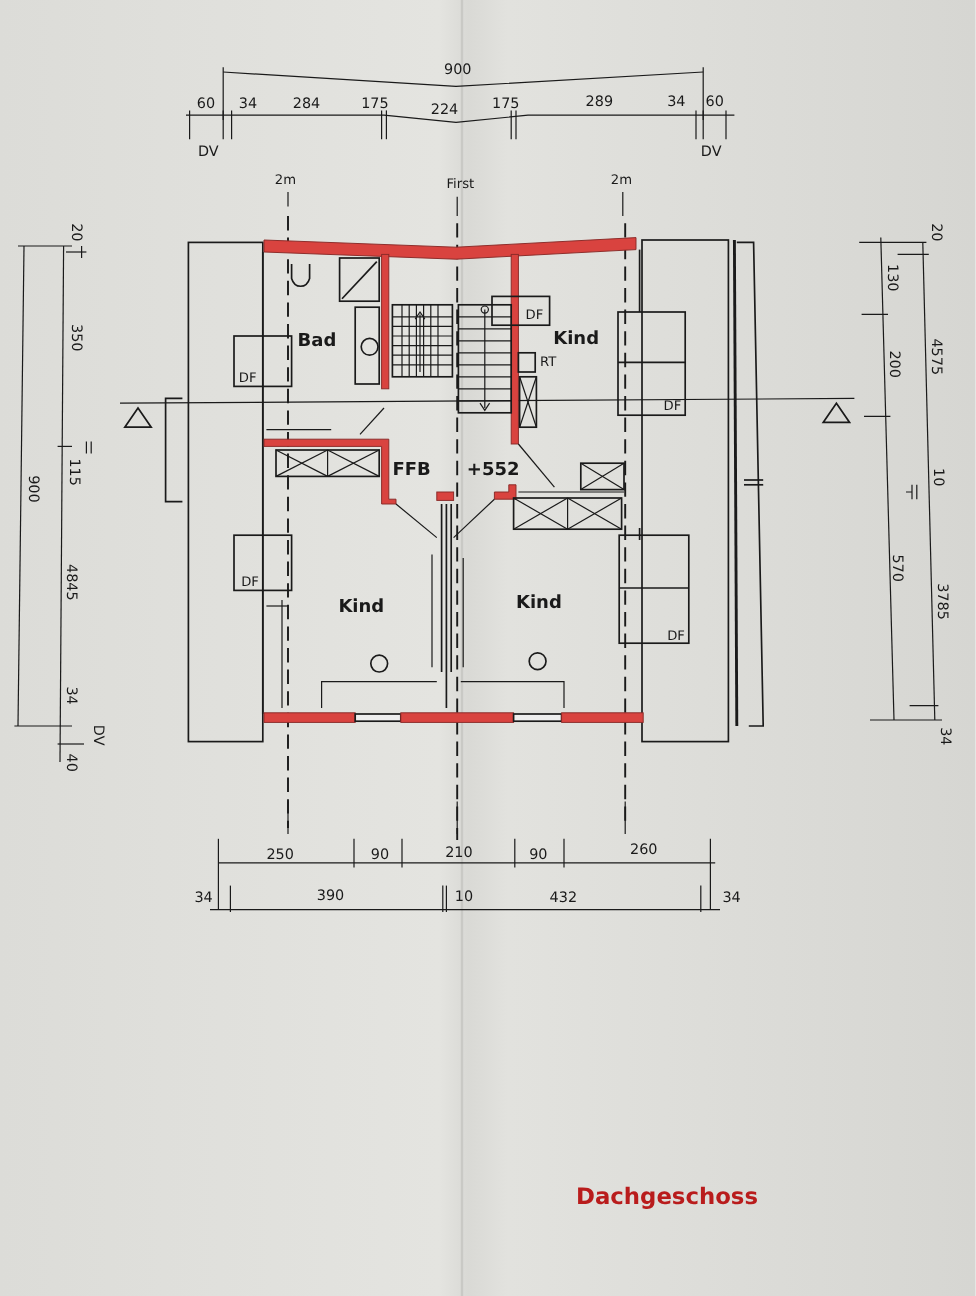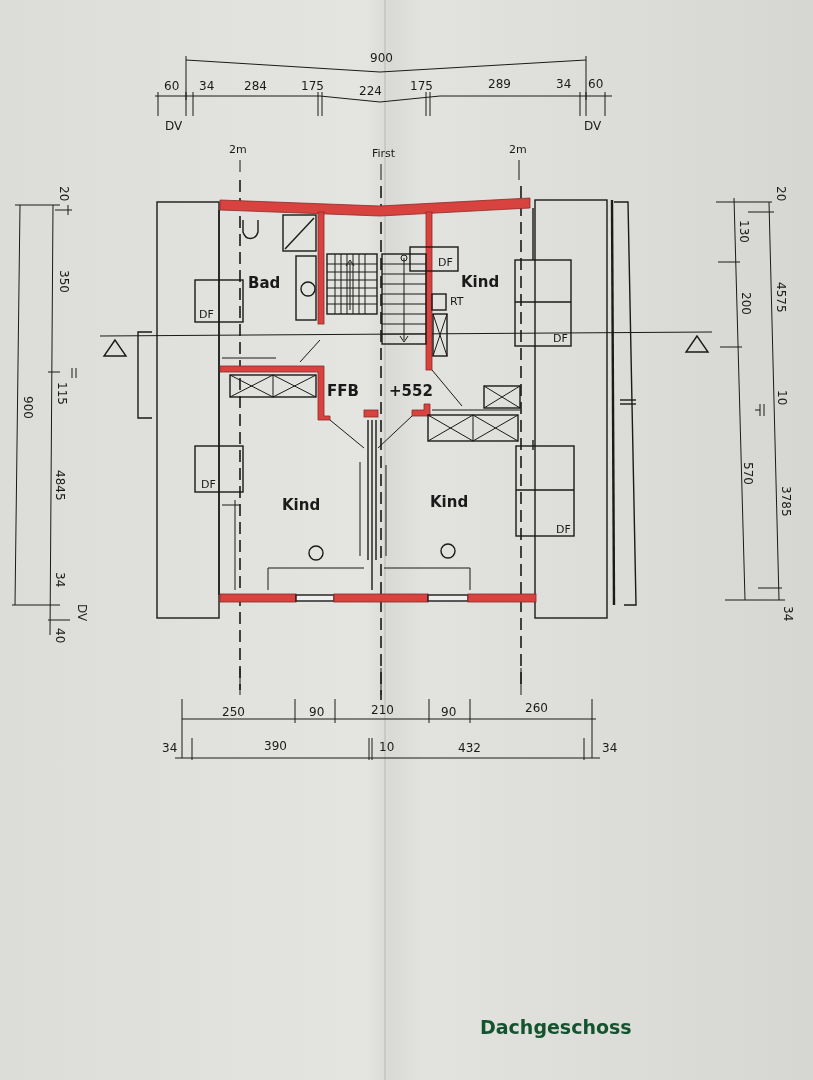--- a/index.html
+++ b/index.html
@@ -7,22 +7,22 @@
     width: 813px; height: 1080px; overflow: hidden;
     background: linear-gradient(90deg, #dcdcd8 0%, #e4e4e0 45%, #d9d9d5 48%, #e2e2de 52%, #d6d6d2 100%);
     font-family: "DejaVu Sans", sans-serif;
     position: relative;
   }
   #plan { position: absolute; left: 0; top: 0; }
   .dim { font-family: "DejaVu Sans", sans-serif; font-size: 12px; fill: #1a1a1a; }
   .lbl { font-family: "DejaVu Sans", sans-serif; font-size: 15px; font-weight: bold; fill: #1a1a1a; }
   .sm  { font-family: "DejaVu Sans", sans-serif; font-size: 11px; fill: #1a1a1a; }
   .title {
-    position: absolute; left: 480px; top: 1016px;
-    font-family: "DejaVu Sans", sans-serif; font-weight: bold; font-size: 19px; color: #14532d;
+    position: absolute; left: 480px; top: 986px;
+    font-family: "DejaVu Sans", sans-serif; font-weight: bold; font-size: 19px; color: #b91c1c;
   }
   .ln { stroke: #1a1a1a; stroke-width: 1.4; fill: none; }
   .thin { stroke: #1a1a1a; stroke-width: 1; fill: none; }
   .dash { stroke: #1a1a1a; stroke-width: 1.6; fill: none; stroke-dasharray: 12 6; }
   .wall { fill: #d9433f; stroke: #8a2a28; stroke-width: 0.8; }
   .fold { stroke: #c9c9c5; stroke-width: 2; }
 </style>
 </head>
 <body>
 

